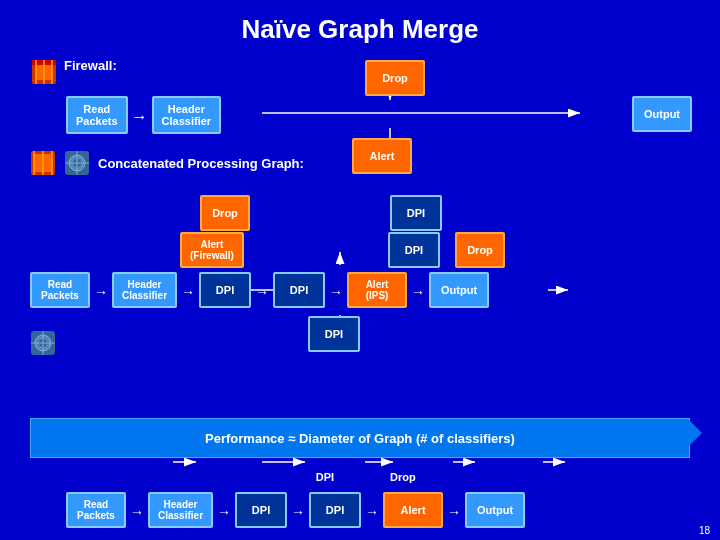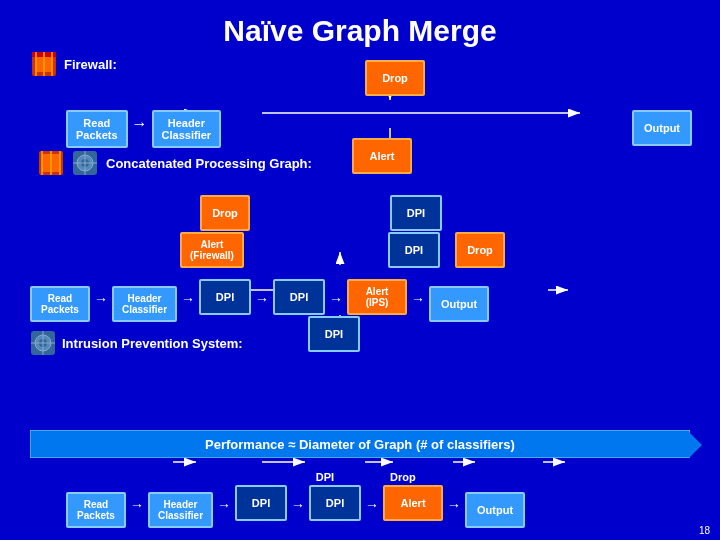--- a/index.html
+++ b/index.html
@@ -8,42 +8,41 @@
       height: 540px;
       background: #0000cc;
       font-family: Arial, sans-serif;
       overflow: hidden;
       position: relative;
     }
 
     .title {
       text-align: center;
       color: white;
-      font-size: 30px;
+      font-size: 26px;
       font-weight: bold;
       padding-top: 14px;
       padding-bottom: 8px;
     }
 
     
     .box {
       background: #3399ff;
       border: 2px solid #88ccff;
       color: white;
       font-size: 11px;
       font-weight: bold;
       text-align: center;
       padding: 5px 8px;
       border-radius: 2px;
       display: inline-flex;
       align-items: center;
       justify-content: center;
       min-width: 60px;
       min-height: 36px;
-      margin-top: 14px;
     }
 
     .box-orange {
       background: #ff6600;
       border: 2px solid #ffaa44;
       color: white;
       font-size: 11px;
       font-weight: bold;
       text-align: center;
       padding: 5px 8px;
@@ -138,21 +137,21 @@
 
   <line x1="173" y1="462" x2="196" y2="462" stroke="white" stroke-width="1.5" marker-end="url(#arrowhead)"></line>
   <line x1="262" y1="462" x2="305" y2="462" stroke="white" stroke-width="1.5" marker-end="url(#arrowhead)"></line>
   <line x1="365" y1="462" x2="393" y2="462" stroke="white" stroke-width="1.5" marker-end="url(#arrowhead)"></line>
   <line x1="453" y1="462" x2="475" y2="462" stroke="white" stroke-width="1.5" marker-end="url(#arrowhead)"></line>
   <line x1="543" y1="462" x2="565" y2="462" stroke="white" stroke-width="1.5" marker-end="url(#arrowhead)"></line>
 </svg>
 
 <div class="title">Naïve Graph Merge</div>
 
-<div style="position:absolute; top:50px; left:30px; display:flex; align-items:center; gap:6px;">
+<div style="position:absolute; top:58px; left:30px; display:flex; gap:6px;">
   <svg width="28" height="28" viewBox="0 0 28 28">
     <rect x="2" y="2" width="24" height="24" fill="#cc3300" rx="2"></rect>
     <rect x="6" y="6" width="16" height="16" fill="#ff6600" rx="1"></rect>
     <rect x="2" y="2" width="24" height="5" fill="#cc0000"></rect>
     <line x1="6" y1="2" x2="6" y2="26" stroke="#ffaa00" stroke-width="1.5"></line>
     <line x1="14" y1="2" x2="14" y2="26" stroke="#ffaa00" stroke-width="1.5"></line>
     <line x1="22" y1="2" x2="22" y2="26" stroke="#ffaa00" stroke-width="1.5"></line>
   </svg>
   <span style="color:white;font-size:13px;font-weight:bold;">Firewall:</span>
 </div>
@@ -170,21 +169,21 @@
 </div>
 
 <div style="position:absolute; top:96px; right:28px;">
   <div class="box">Output</div>
 </div>
 
 <div style="position:absolute; top:138px; left:352px;">
   <div class="box-orange">Alert</div>
 </div>
 
-<div style="position:absolute; top:150px; left:38px; display:flex; align-items:center; gap:8px;text-align:center;">
+<div style="position:absolute; top:150px; left:30px; display:flex; align-items:center; gap:8px;text-align:center;">
   <svg width="26" height="26" viewBox="0 0 26 26">
     <rect x="1" y="1" width="24" height="24" fill="#cc3300" rx="2"></rect>
     <rect x="4" y="4" width="18" height="18" fill="#ff6600" rx="1"></rect>
     <line x1="4" y1="1" x2="4" y2="25" stroke="#ffaa00" stroke-width="1.5"></line>
     <line x1="13" y1="1" x2="13" y2="25" stroke="#ffaa00" stroke-width="1.5"></line>
     <line x1="22" y1="1" x2="22" y2="25" stroke="#ffaa00" stroke-width="1.5"></line>
   </svg>
   <svg width="26" height="26" viewBox="0 0 26 26">
     <rect x="1" y="1" width="24" height="24" fill="#336699" rx="3"></rect>
     <circle cx="13" cy="13" r="8" fill="#5588bb" stroke="#88aacc" stroke-width="1"></circle>
@@ -238,24 +237,23 @@
 </div>
 
 <div style="position:absolute; top:330px; left:30px; display:flex; align-items:center; gap:6px;">
   <svg width="26" height="26" viewBox="0 0 26 26">
     <rect x="1" y="1" width="24" height="24" fill="#336699" rx="3"></rect>
     <circle cx="13" cy="13" r="8" fill="#5588bb" stroke="#88aacc" stroke-width="1"></circle>
     <circle cx="13" cy="13" r="4" fill="#336699"></circle>
     <line x1="1" y1="13" x2="25" y2="13" stroke="#88aacc" stroke-width="1"></line>
     <line x1="13" y1="1" x2="13" y2="25" stroke="#88aacc" stroke-width="1"></line>
   </svg>
-  <span style="color:white;font-size:13px;font-weight:bold;">Intrusion Prevention System:</span>
-</div>
-
-<div style="position:absolute; bottom:82px; left:30px; right:30px; background:#0077ee; border:1px solid #44aaff; height:28px; display:flex; align-items:center; justify-content:center;">
+</div>
+
+<div style="position:absolute; bottom:82px; left:30px; right:30px; background:#0077ee; border:1px solid #44aaff; height:40px; display:flex; align-items:center; justify-content:center;">
   <span style="color:white;font-size:13px;font-weight:bold;">Performance ≈ Diameter of Graph (# of classifiers)</span>
   <div style="position:absolute; right:-13px; top:1px; width:0; height:0; border-top:13px solid transparent; border-bottom:13px solid transparent; border-left:13px solid #0077ee;"></div>
 </div>
 
 <div style="position:absolute; bottom:52px; left:310px; display:flex; gap:50px;">
   <div class="dpi-box" style="background:transparent;border:none;color:white;font-size:11px;font-weight:bold;min-width:30px;min-height:20px;">DPI</div>
   <div style="color:white;font-size:11px;font-weight:bold;display:flex;align-items:center;">Drop</div>
 </div>
 
 <div style="position:absolute; bottom:12px; left:66px; display:flex; align-items:center; gap:4px;">

